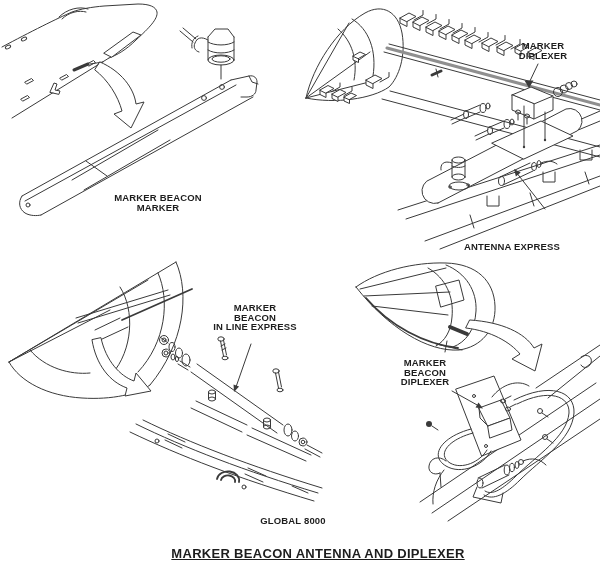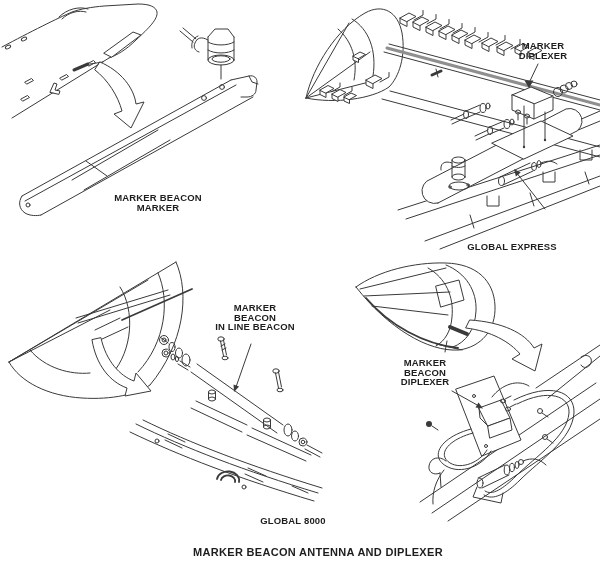--- a/index.html
+++ b/index.html
@@ -10,21 +10,21 @@
   #art path, #art line, #art circle, #art ellipse, #art polyline {
     fill:none; stroke:var(--line); stroke-width:1; stroke-linecap:round; stroke-linejoin:round; }
   #art .wh   { fill:#fff; }
   #art .fill { fill:var(--line); stroke:none; }
   #art .dk3  { stroke-width:3; }
   #art .dk4  { stroke-width:4; }
   #art .th   { stroke-width:1.8; }
   #art .gray { stroke:#8f8f8f; stroke-width:3; }
   .lbl { position:absolute; transform:translateX(-50%); text-align:center; white-space:nowrap;
          font-weight:bold; font-size:9.5px; line-height:1.02; color:var(--text); letter-spacing:.15px; }
-  .title { font-size:11px; letter-spacing:.3px; }
+  .title { font-size:13px; letter-spacing:.3px;text-decoration:underline; }
 </style>
 </head>
 <body>
 
 <div class="stage">
 
 <svg id="art" width="600" height="569" viewBox="0 0 600 569">
 
   <g>
 
@@ -317,26 +317,26 @@
   <div>MARKER BEACON</div>
   <div>MARKER</div>
 </div>
 
 <div class="lbl" style="left:543px; top:41px">
   <div>MARKER</div>
   <div>DIPLEXER</div>
 </div>
 
 
-<div class="lbl" style="left:512px; top:242px">GLOBAL EXPRESS</div>
+<div class="lbl" style="left:512px; top:242px">ANTENNA EXPRESS</div>
 
 <div class="lbl" style="left:255px; top:303px">
   <div>MARKER</div>
   <div>BEACON</div>
-  <div>IN LINE BEACON</div>
+  <div>IN LINE EXPRESS</div>
 </div>
 
 <div class="lbl" style="left:425px; top:358px">
   <div>MARKER</div>
   <div>BEACON</div>
   <div>DIPLEXER</div>
 </div>
 
 <div class="lbl" style="left:293px; top:516px">GLOBAL 8000</div>
 

